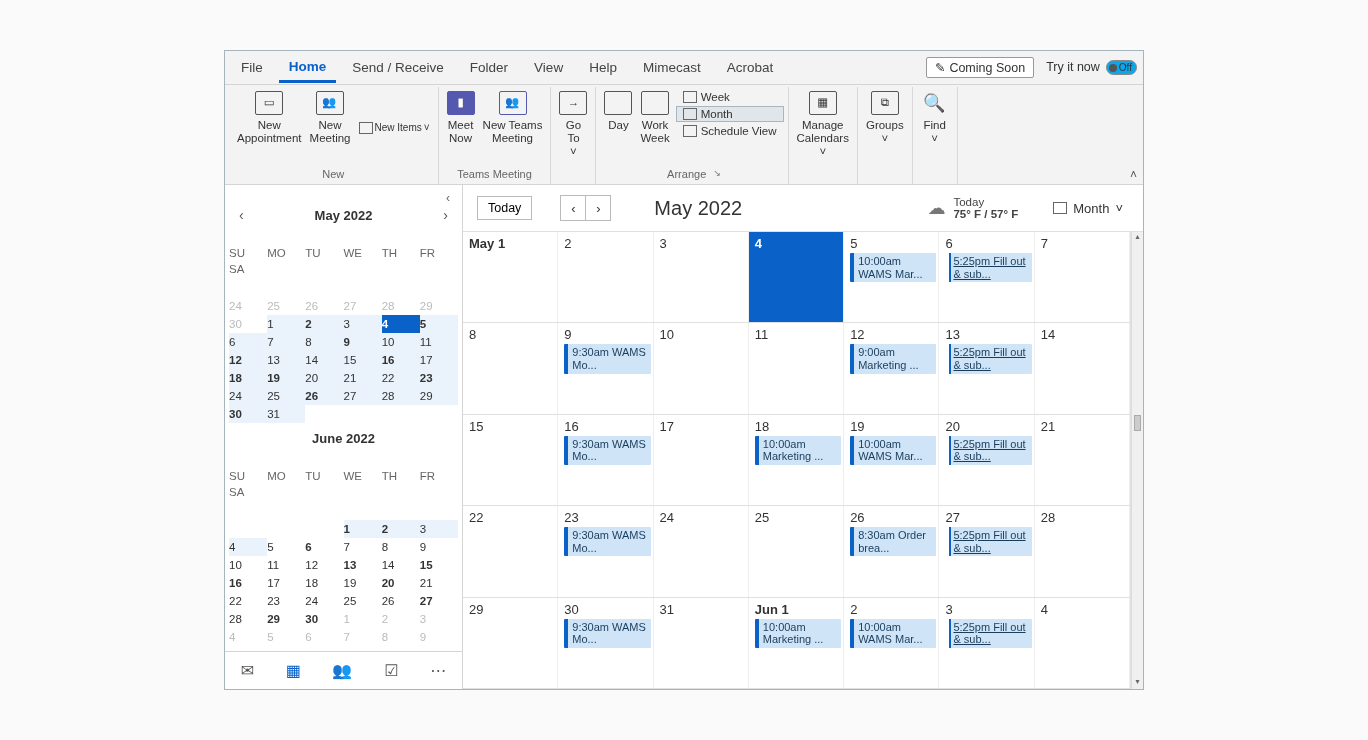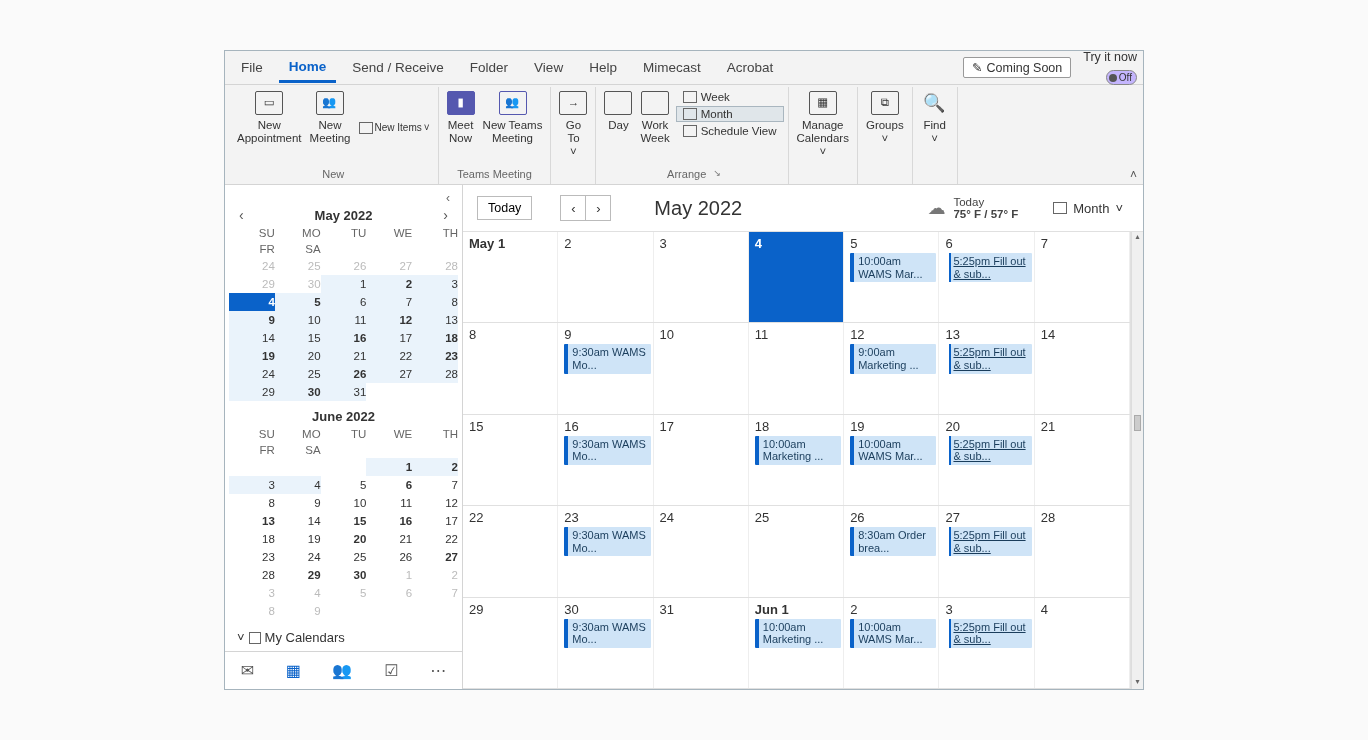--- a/index.html
+++ b/index.html
@@ -3,22 +3,22 @@
 <meta charset="utf-8">
 <style>
   * { box-sizing: border-box; margin: 0; padding: 0; }
   body { font-family: "Segoe UI", Arial, sans-serif; font-size: 12px; color: #333; background: #fafafa; display: flex; align-items: center; justify-content: center; height: 740px; }
   .app-window { width: 920px; height: 640px; background: #fff; border: 1px solid #a6b4bd; display: flex; flex-direction: column; overflow: hidden; }
   .ribbon-tabs { display: flex; align-items: center; height: 34px; background: #f3f3f3; border-bottom: 1px solid #d4d4d4; padding: 0 6px; gap: 6px; }
   .ribbon-tab { padding: 6px 10px; font-size: 13.5px; color: #444; cursor: pointer; }
   .ribbon-tab.active { color: #0a62c9; font-weight: 600; border-bottom: 3px solid #0a62c9; }
   .ribbon-spacer { flex: 1; }
   .coming-soon { display: flex; align-items: center; border: 1px solid #999; padding: 2px 8px; border-radius: 2px; background: #fff; font-size: 12.5px; gap: 4px; }
-  .tryit { display: flex; align-items: flex-end; gap: 6px; font-size: 12.5px; padding-left: 6px; flex-direction: column; }
-  .toggle { display: inline-flex; align-items: center; border: 1px solid #888; border-radius: 10px; padding: 1px 4px 1px 2px; font-size: 10px; background: #c4b5fd; gap: 2px; }
+  .tryit { display: flex; align-items: flex-start; gap: 6px; font-size: 12.5px; padding-left: 6px; }
+  .toggle { display: inline-flex; align-items: center; border: 1px solid #888; border-radius: 10px; padding: 1px 4px 1px 2px; font-size: 10px; background: #0ea5e9; gap: 2px; }
   .toggle-dot { width: 8px; height: 8px; background: #555; border-radius: 50%; }
   .ribbon-body { display: flex; background: #f3f3f3; border-bottom: 1px solid #d4d4d4; height: 100px; padding: 2px 4px 0 4px; }
   .ribbon-group { display: flex; flex-direction: column; align-items: center; border-right: 1px solid #d8d8d8; padding: 2px 4px; }
   .ribbon-group:last-child { border-right: none; }
   .ribbon-group-items { display: flex; align-items: flex-start; flex: 1; }
   .ribbon-group-label { font-size: 11px; color: #666; padding: 2px 0; height: 16px; }
   .ribbon-btn { display: flex; flex-direction: column; align-items: center; padding: 2px 4px; font-size: 11.5px; color: #333; cursor: pointer; line-height: 1.15; text-align: center; }
   .ribbon-btn .icon-box { width: 28px; height: 24px; border: 1.5px solid #555; margin-bottom: 4px; border-radius: 2px; display: flex; align-items: center; justify-content: center; }
   .ribbon-small { font-size: 10px; color: #333; padding: 2px 4px; cursor: pointer; display: flex; align-items: flex-start; gap: 2px; }
   .view-pills { display: flex; flex-direction: column; gap: 1px; margin-left: 2px; }
@@ -28,21 +28,21 @@
   .dialog-launcher { font-size: 9px; color: #777; position: relative; top: -2px; left: 4px; }
   .content { flex: 1; display: flex; min-height: 0; }
   .sidebar { width: 238px; border-right: 1px solid #d4d4d4; display: flex; flex-direction: column; background: #fff; }
   .side-scroll { flex: 1; padding: 6px 4px 0 4px; overflow: hidden; }
   .side-collapse-row { text-align: right; padding-right: 8px; color: #666; }
   .mini-cal { margin-bottom: 6px; }
   .mini-cal-header { display: flex; align-items: center; justify-content: space-between; padding: 2px 6px; }
   .mini-cal-header.nonav { justify-content: center; }
   .mini-nav { font-size: 14px; color: #555; cursor: pointer; padding: 0 4px; }
   .mini-title { font-weight: 600; font-size: 13px; }
-  .mini-grid { display: grid; grid-template-columns: repeat(5, 1fr); text-align: right; font-size: 11.5px; }
+  .mini-grid { display: grid; grid-template-columns: repeat(6, 1fr); text-align: left; font-size: 11.5px; margin-top: 20px; }
   .mini-dow { color: #666; padding: 2px 0; }
   .mini-day { padding: 3px 0; cursor: pointer; }
   .mini-day.out { color: #bbb; }
   .mini-day.bold { font-weight: 700; }
   .mini-day.in-month { background: #eaf3fb; }
   .mini-day.today { background: #0a62c9; color: #fff; font-weight: 700; }
   .my-cal-row { padding: 4px 8px; font-size: 13px; display: flex; align-items: center; gap: 4px; }
   .mini-check { width: 12px; height: 12px; border: 1px solid #666; display: inline-block; }
   .sidebar-footer { border-top: 1px solid #d4d4d4; height: 38px; display: flex; align-items: center; justify-content: space-around; }
   .sf-icon { font-size: 16px; color: #555; cursor: pointer; padding: 4px 6px; }

